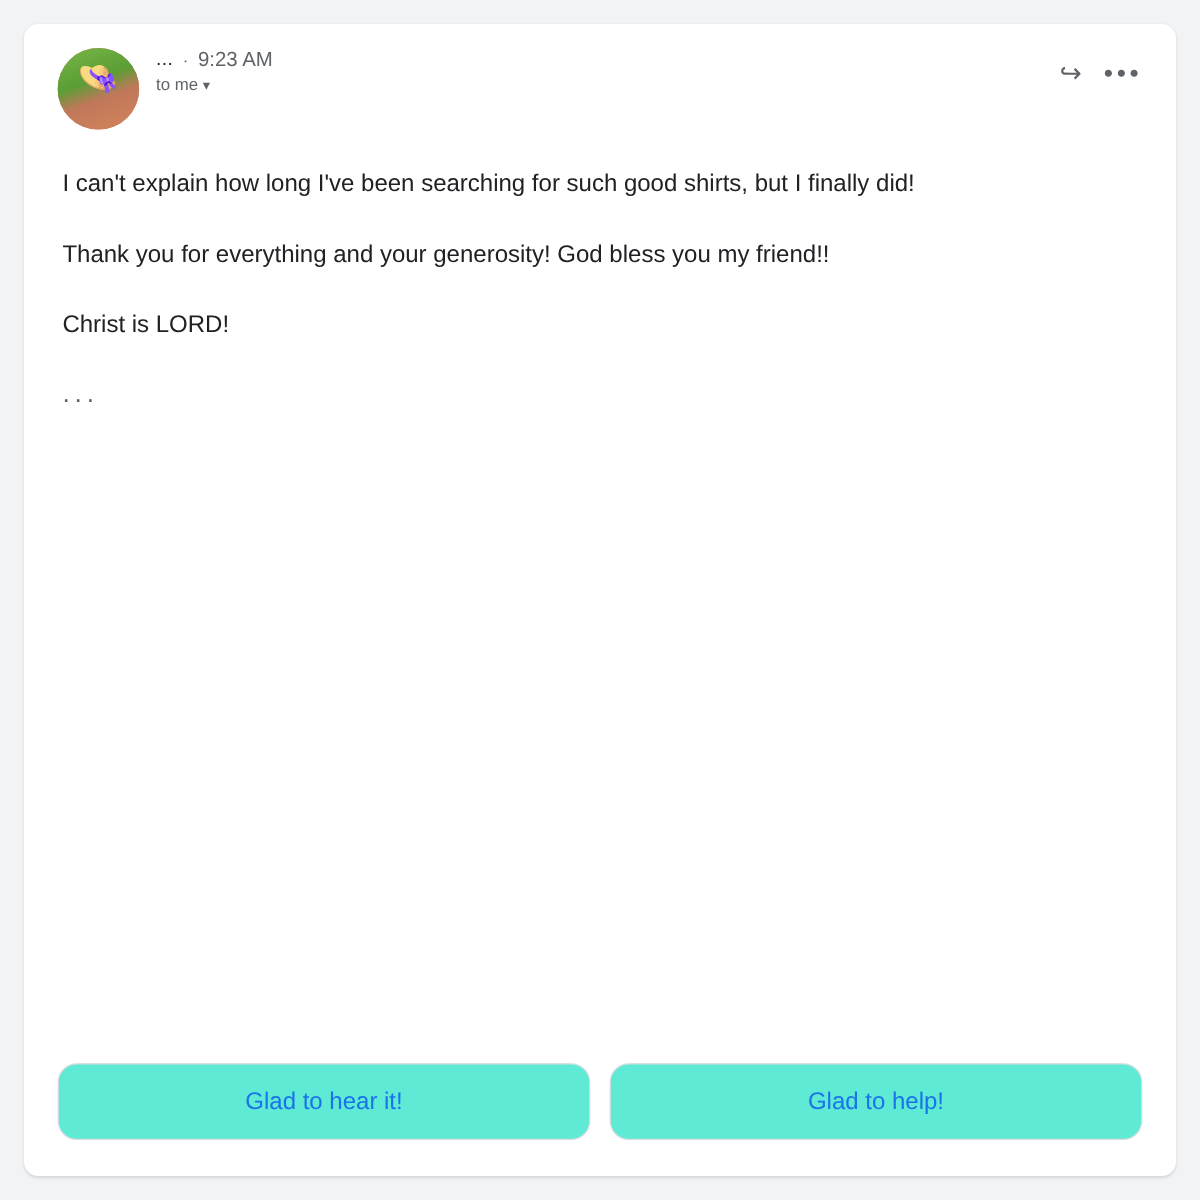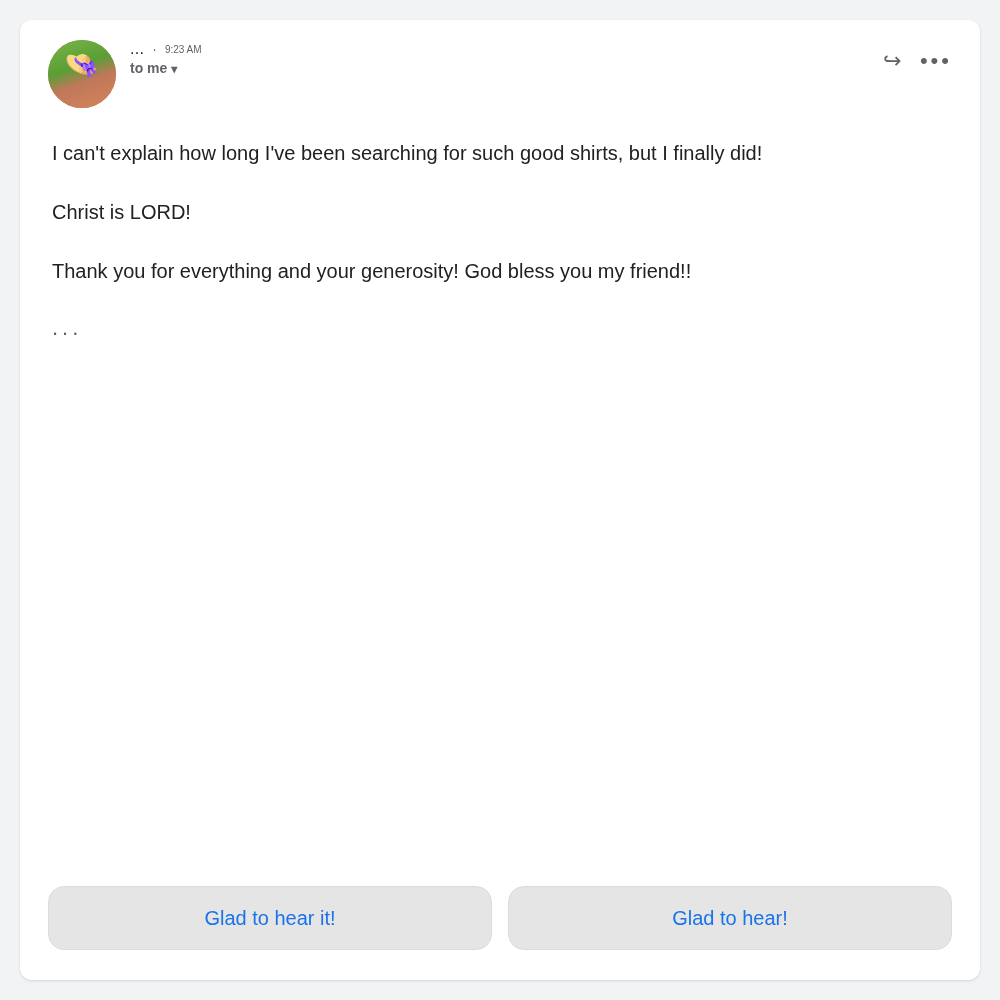--- a/index.html
+++ b/index.html
@@ -89,33 +89,32 @@
       color: #202124;
       letter-spacing: 0.3px;
     }
 
     .sender-dots {
       color: #5f6368;
       font-size: 14px;
     }
 
     .timestamp {
-      font-size: 10px;
+      font-size: 17px;
       color: #5f6368;
     }
 
     .to-me {
       display: flex;
       align-items: flex-end;
       gap: 4px;
       margin-top: 2px;
       font-size: 14px;
       color: #5f6368;
       cursor: pointer;
-      font-weight: bold;
     }
 
     .to-me-chevron {
       font-size: 12px;
       color: #5f6368;
     }
 
     .header-right {
       display: flex;
       align-items: center;
@@ -170,21 +169,21 @@
       gap: 16px;
       margin-top: auto;
       padding-top: 40px;
     }
 
     .quick-reply-btn {
       flex: 1;
       border: 1.5px solid #dadce0;
       border-radius: 16px;
       padding: 18px 12px;
-      background: #e5e5e5;
+      background: #5eead4;
       color: #1a73e8;
       font-size: 20px;
       font-weight: 400;
       text-align: left;
       cursor: pointer;
       line-height: 1.3;
       display: flex;
       align-items: center;
       justify-content: center;
     }
@@ -214,25 +213,25 @@
       <span class="reply-icon">↩</span>
       <span class="more-icon">•••</span>
     </div>
   </div>
 
   <div class="email-body">
     <div class="email-paragraph">
       <p class="email-text">I can't explain how long I've been searching for such good shirts, but I finally did!</p>
     </div>
     <div class="email-paragraph">
+      <p class="email-text">Thank you for everything and your generosity! God bless you my friend!!</p>
+    </div>
+    <div class="email-paragraph">
       <p class="email-text">Christ is LORD!</p>
-    </div>
-    <div class="email-paragraph">
-      <p class="email-text">Thank you for everything and your generosity! God bless you my friend!!</p>
     </div>
     <span class="ellipsis-more">...</span>
   </div>
 
   <div class="quick-replies">
     <button class="quick-reply-btn">Glad to hear it!</button>
-    <button class="quick-reply-btn">Glad to hear!</button>
+    <button class="quick-reply-btn">Glad to help!</button>
   </div>
 </div>
 
 </body></html>

